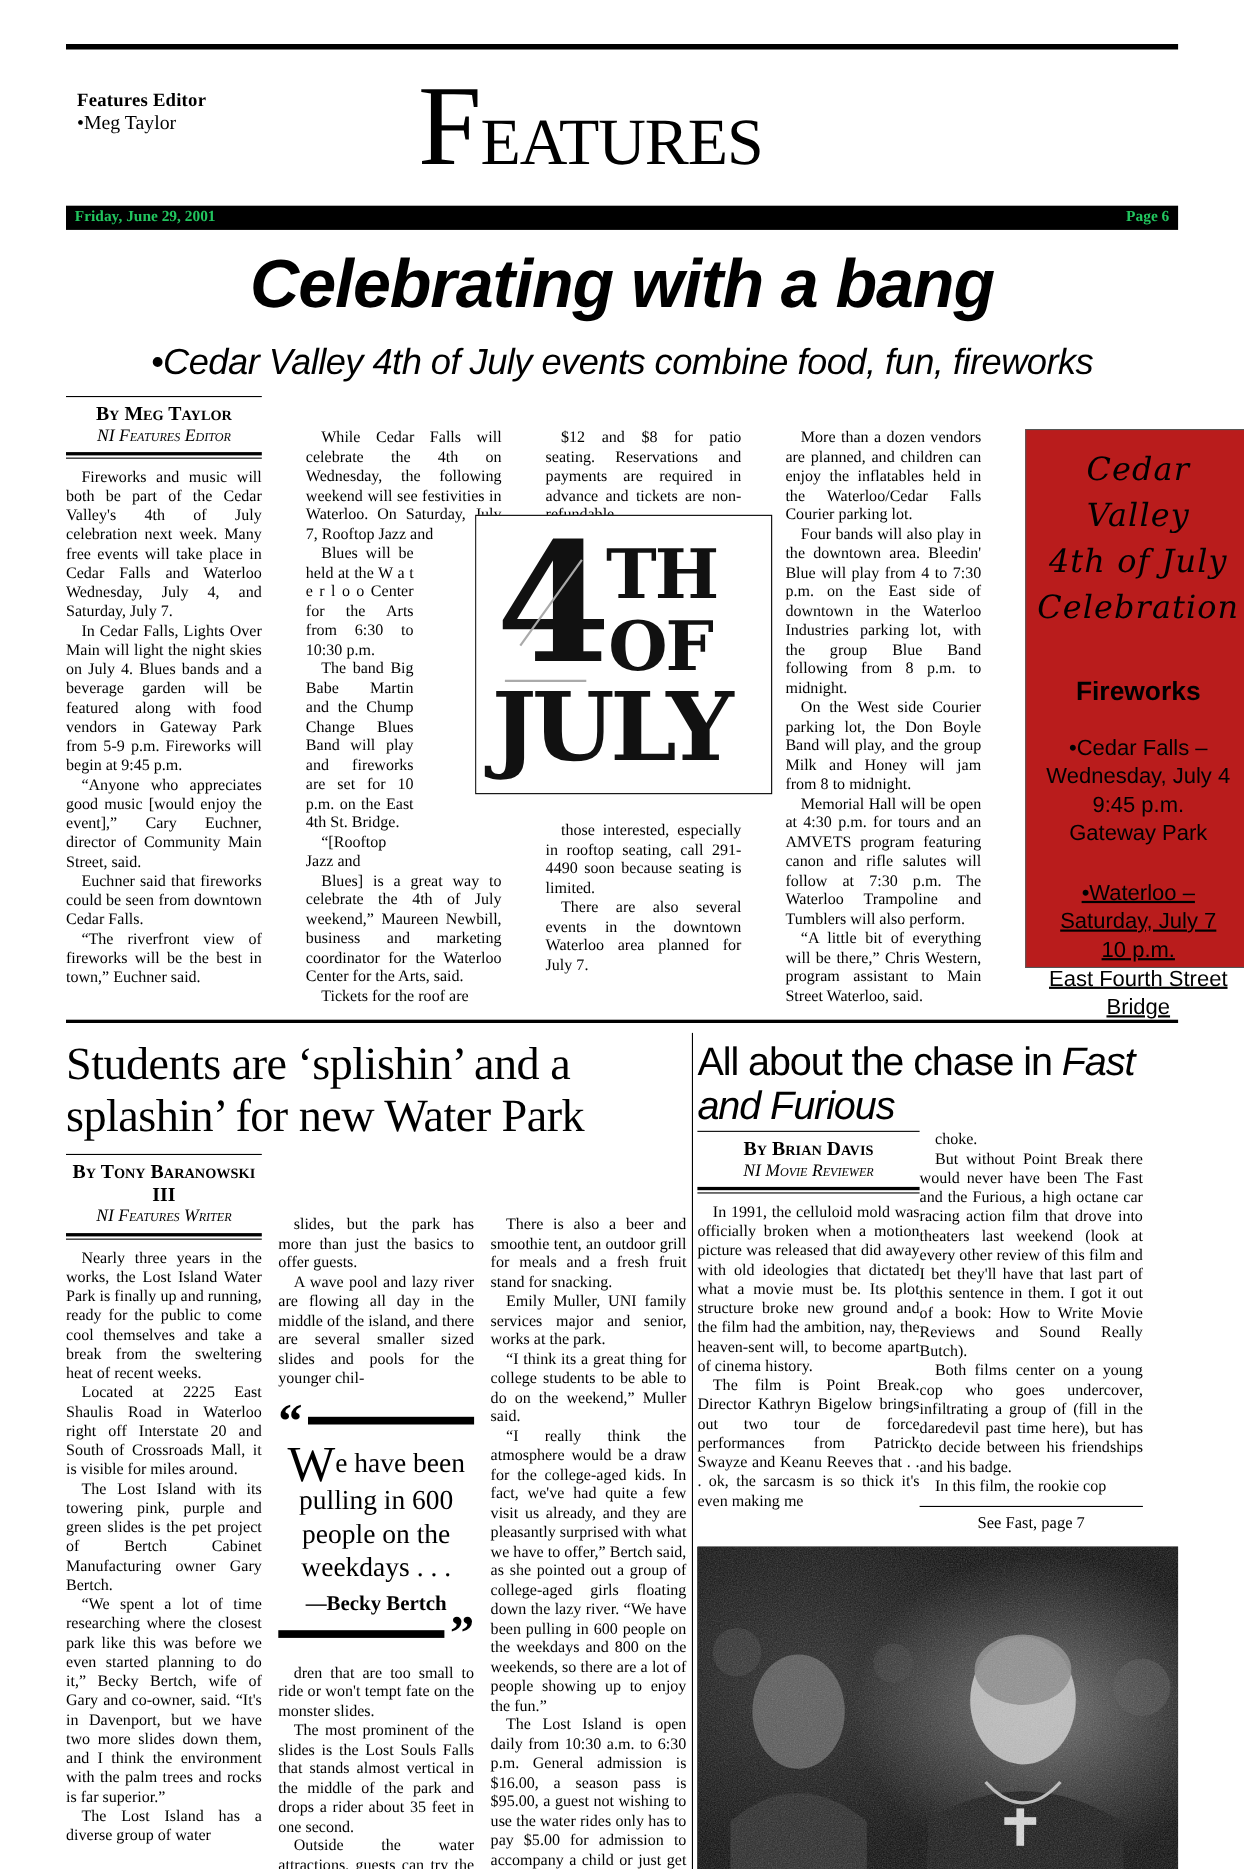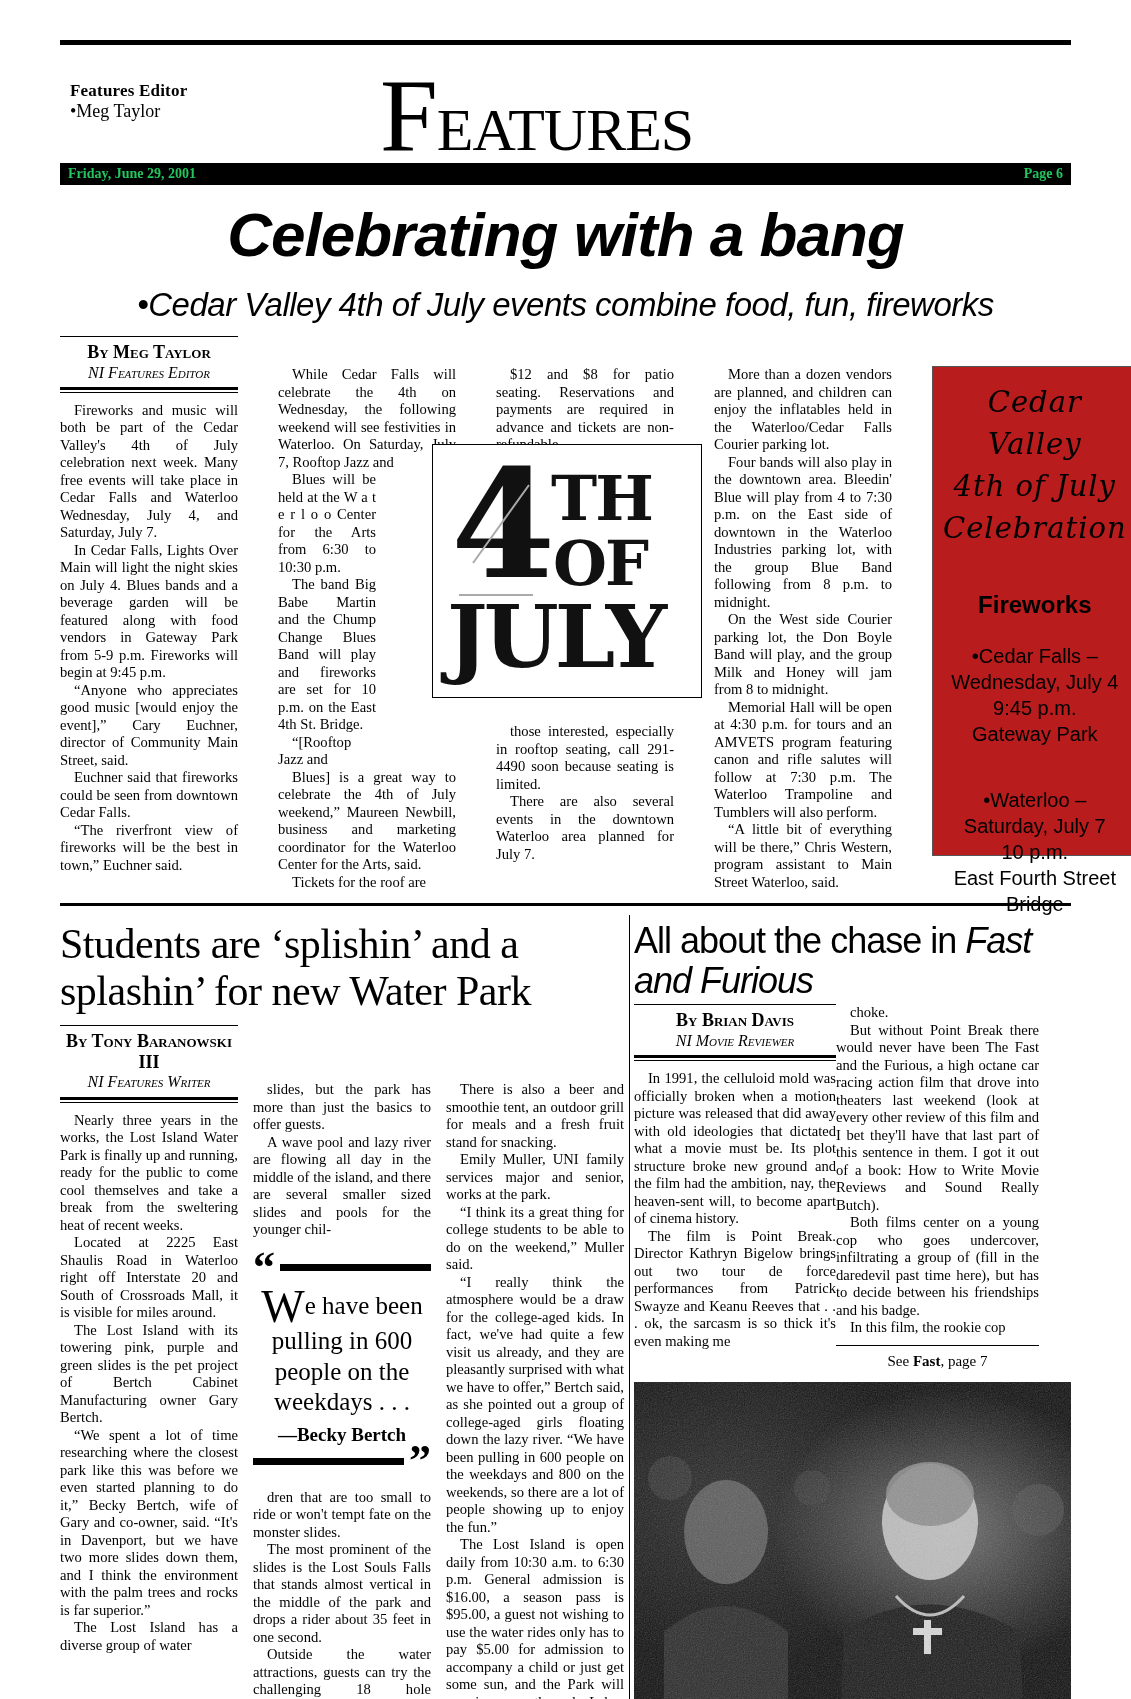--- a/index.html
+++ b/index.html
@@ -14,21 +14,21 @@
   .page{
     position:absolute;
     left:60px; top:40px;
     width:1011px;
   }
 
   
   .rule-top{height:5px;background:#000;width:1011px;}
   .masthead{
     position:relative;
-    height:118px;
+    height:142px;
   }
   .ed-block{
     position:absolute;left:10px;top:36px;
     line-height:1.18;
   }
   .ed-title{font-weight:bold;font-size:17px;letter-spacing:.2px;}
   .ed-name{font-size:18px;}
   .flag{
     position:absolute;left:320px;top:18px;
     font-family:"Liberation Serif", serif;
@@ -116,21 +116,21 @@
   .cv-fireworks{
     font-family:"Liberation Sans", sans-serif;
     font-weight:bold;font-size:24px;
     margin-top:42px;
   }
   .cv-item{
     font-family:"Liberation Sans", sans-serif;
     font-size:20px;line-height:1.3;
     margin-top:24px;
   }
-  .cv-item.second{margin-top:40px;}
+  .cv-item.second{margin-top:28px;text-decoration:underline;}
 
   .section-rule{border-top:3px solid #000;margin:12px 0 0 0;}
 
   
   .lower{
     display:grid;
     grid-template-columns:564px 10px 437px;
     margin-top:9px;
   }
   .vrule{border-left:1.5px solid #000;margin:0 auto;height:100%;}
@@ -177,21 +177,21 @@
   .pq-attrib{
     font-weight:bold;font-size:19px;text-align:center;margin:6px 0 2px 0;
   }
   .pq-bot{display:flex;align-items:center;gap:5px;}
   .pq-qmark2{font-size:44px;line-height:.6;font-weight:bold;order:2;}
 
   .jumpline{
     text-align:center;font-size:15px;margin-top:8px;
     border-top:1px solid #000;padding-top:6px;
   }
-  .jumpline b{font-weight:bold;text-align:center;}
+  .jumpline b{font-weight:normal;text-align:center;}
 
   
   .photo{
     margin-top:12px;
     width:437px;height:352px;
     position:relative;overflow:hidden;
     background:#111;
   }
   .photo svg{display:block;}
 </style>

